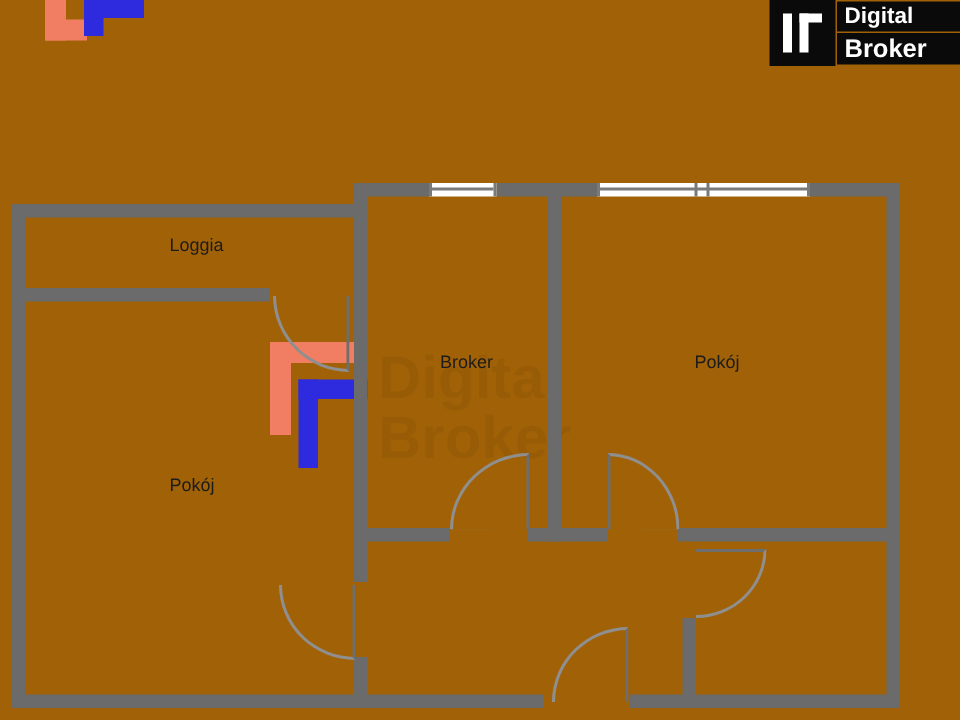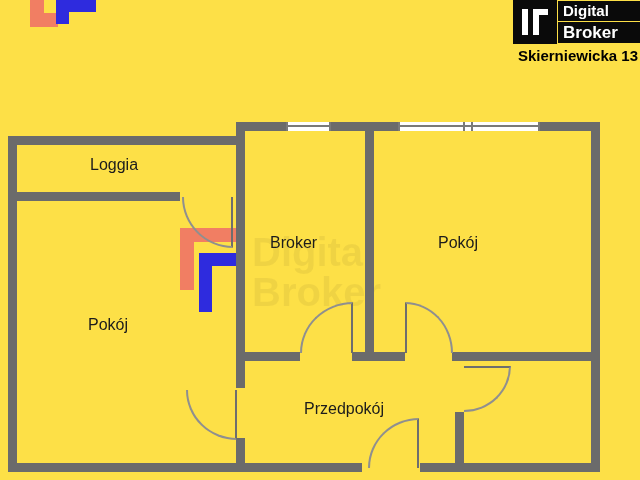--- a/index.html
+++ b/index.html
@@ -1,19 +1,19 @@
 <!DOCTYPE html>
 <html style="--wall: #6B6B6B; --accent-orange: #F17E63; --accent-blue: #2E2BDE; --logo-black: #0A0A0A;"><head>
 <meta charset="utf-8">
 <style>
   html,body{margin:0;padding:0;background:#fff;}
-  #canvas{position:relative;width:640px;height:480px;background:#fde047;overflow:hidden;
+  #canvas{position:relative;width:640px;height:480px;background:#a16207;overflow:hidden;
           font-family:"Liberation Sans",sans-serif;}
   .wall{position:absolute;background:var(--wall,#6B6B6B);}
-  .lbl{position:absolute;color:#1c1c1c;font-size:16px;text-align:left;}
+  .lbl{position:absolute;color:#1c1c1c;font-size:12px;text-align:center;}
   .win{position:absolute;top:122px;height:9px;background:#fff;
        border-left:2px solid #7a7a7a;border-right:2px solid #7a7a7a;box-sizing:border-box;}
   .win-line{position:absolute;left:0;right:0;top:3px;height:2px;background:#7a7a7a;}
   .win-tick{position:absolute;top:0;width:2px;height:9px;background:#7a7a7a;}
   .arc{position:absolute;box-sizing:border-box;}
   .orange{position:absolute;background:var(--accent-orange,#F17E63);}
   .blue{position:absolute;background:var(--accent-blue,#2E2BDE);}
   .logo-box{position:absolute;background:var(--logo-black,#0a0a0a);color:#fff;
             font-weight:bold;white-space:nowrap;overflow:hidden;}
   .logo-white{position:absolute;background:#fff;}
@@ -34,21 +34,20 @@
     <div class="blue" style="left:56px;top:0;width:40px;height:12px;"></div>
   </div>
 
   <div class="logo-box" style="left:513px;top:0;width:44px;height:44px;">
     <div class="logo-white" style="left:9px;top:9px;width:6px;height:26px;"></div>
     <div class="logo-white" style="left:20px;top:9px;width:15px;height:6px;"></div>
     <div class="logo-white" style="left:20px;top:9px;width:6px;height:26px;"></div>
   </div>
   <div class="logo-box" style="left:558px;top:1px;width:82px;height:20px;font-size:15px;line-height:20px;padding-left:5px;">Digital</div>
   <div class="logo-box" style="left:558px;top:22px;width:82px;height:21px;font-size:17px;line-height:21px;padding-left:5px;">Broker</div>
-  <div class="addr">Skierniewicka 13</div>
 
   <div class="wm-text">
     <span style="display:block;">Digital</span>
     <span style="display:block;">Broker</span>
   </div>
   <div class="orange" style="left:180px;top:228px;width:57px;height:14px;"></div>
   <div class="orange" style="left:180px;top:228px;width:14px;height:62px;"></div>
   <div class="blue" style="left:199px;top:253px;width:46px;height:13px;"></div>
   <div class="blue" style="left:199px;top:253px;width:13px;height:59px;"></div>
 
@@ -88,15 +87,14 @@
               border-bottom:2px solid #8f8f8f;border-right:2px solid #8f8f8f;border-top:2px solid #6e6e6e;"></div>
   <div class="arc" style="left:368px;top:418px;width:51px;height:50px;border-top-left-radius:100%;
               border-top:2px solid #8f8f8f;border-left:2px solid #8f8f8f;border-right:2px solid #6e6e6e;"></div>
   <div class="arc" style="left:186px;top:390px;width:51px;height:50px;border-bottom-left-radius:100%;
               border-left:2px solid #8f8f8f;border-bottom:2px solid #8f8f8f;border-right:2px solid #6e6e6e;"></div>
 
   <div class="lbl" style="left:90px;top:156px;width:82px;">Loggia</div>
   <div class="lbl" style="left:270px;top:234px;width:82px;">Broker</div>
   <div class="lbl" style="left:438px;top:234px;width:80px;">Pokój</div>
   <div class="lbl" style="left:88px;top:316px;width:80px;">Pokój</div>
-  <div class="lbl" style="left:304px;top:400px;width:100px;">Przedpokój</div>
 
 </div>
 
 </body></html>

